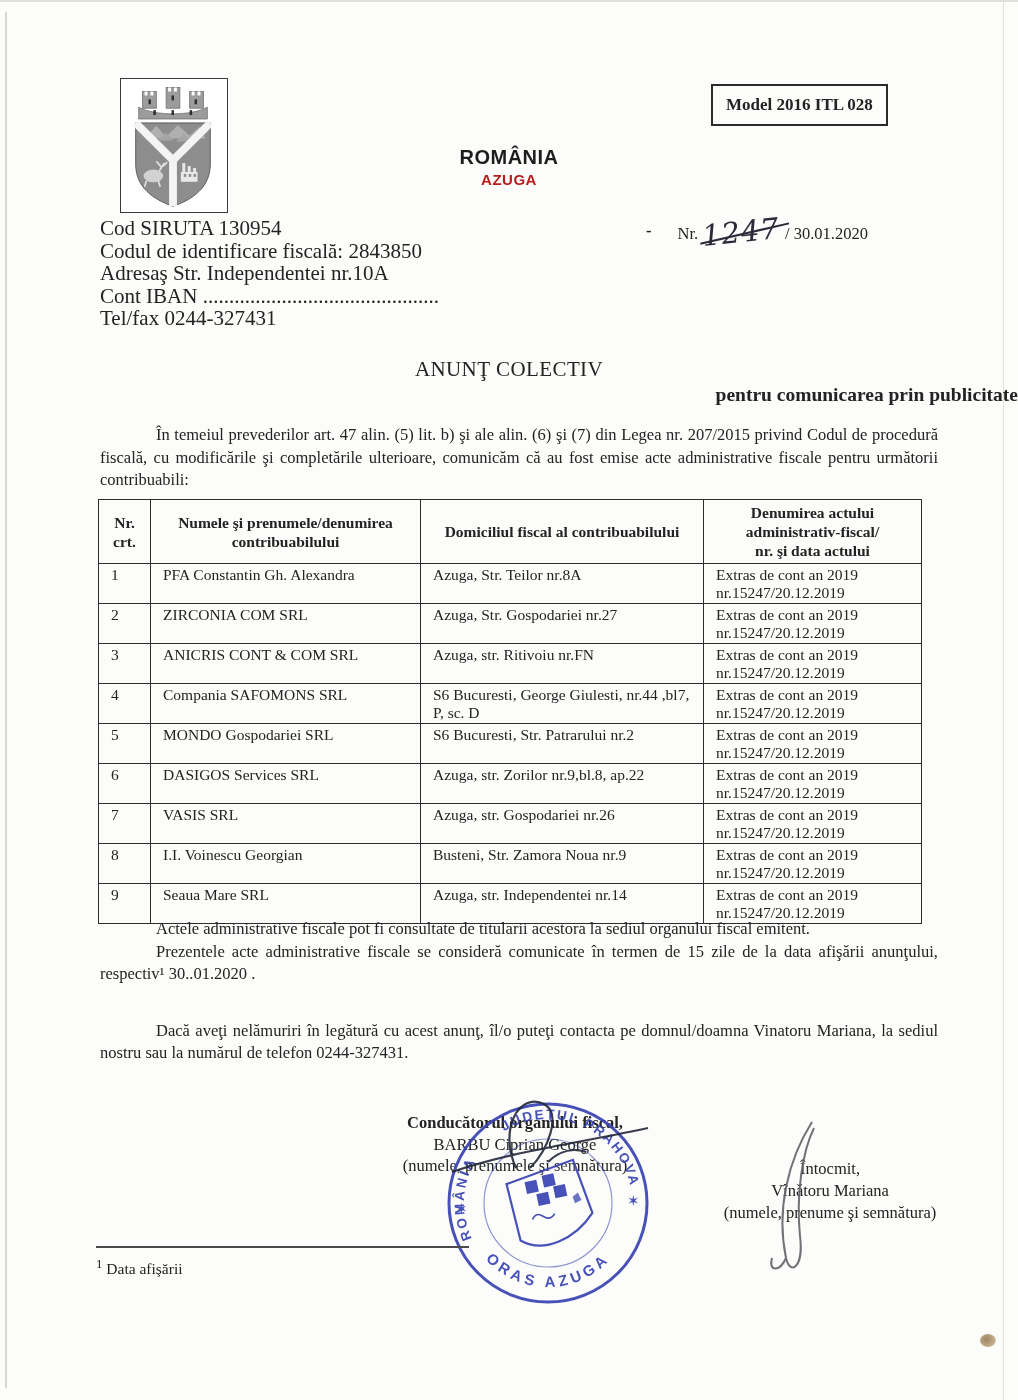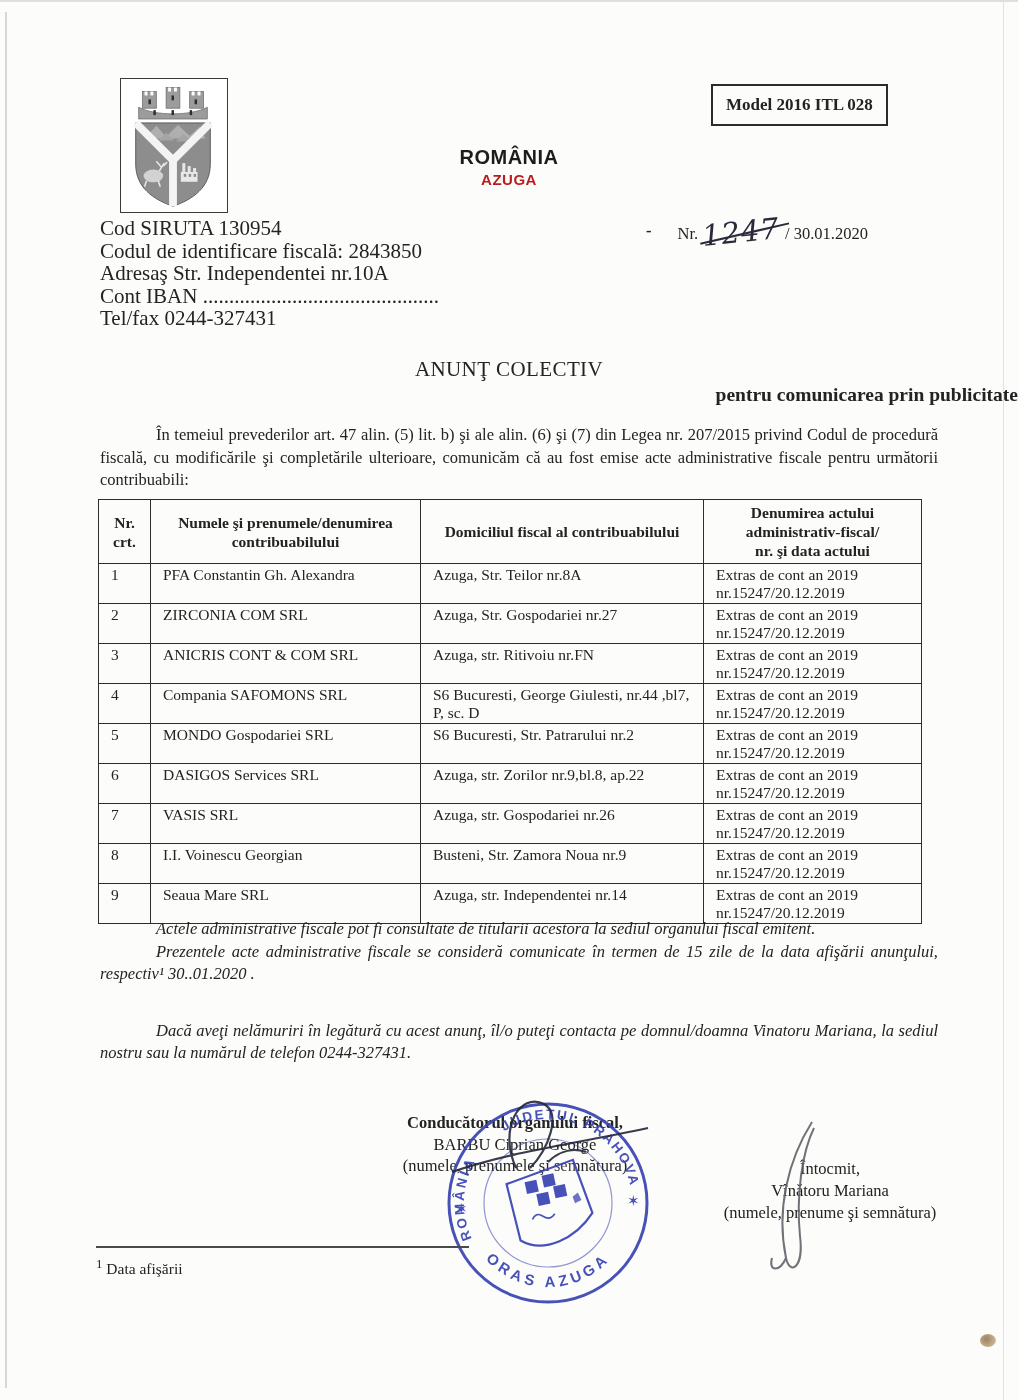--- a/index.html
+++ b/index.html
@@ -31,21 +31,21 @@
 
   .intro{left:100px;top:424px;width:838px;font-size:16.5px;line-height:22.5px;text-align:justify;text-indent:56px;}
 
   
   table.anunt{left:98px;top:499px;width:823px;border-collapse:collapse;font-size:15.5px;position:absolute;table-layout:fixed;}
   table.anunt th{font-weight:bold;text-align:center;border:1.4px solid #2d2d2d;padding:3px 4px;line-height:19px;white-space:pre-line;vertical-align:middle;}
   table.anunt td{border:1.4px solid #2d2d2d;padding:2px 6px 2px 12px;vertical-align:top;line-height:17.5px;white-space:pre-line;height:33px;}
   .col-nr{width:52px;} .col-name{width:270px;} .col-addr{width:283px;} .col-act{width:218px;}
 
   
-  .after-table{left:100px;top:918px;width:838px;font-style:italic;}
+  .after-table{left:100px;top:918px;width:838px;}
   .after-table p{margin:0;font-size:16.5px;line-height:22.5px;text-align:justify;text-indent:56px;}
   .after-table p.gap{margin-top:34px;}
 
   
   .conducator{left:345px;top:1112px;width:340px;text-align:center;font-size:16.5px;line-height:21.5px;}
   .conducator .b{font-weight:bold;}
   .intocmit{left:675px;top:1158px;width:310px;text-align:center;font-size:16.5px;line-height:22px;}
 
   .stamp{left:441px;top:1098px;width:214px;height:212px;opacity:.92;}
   .sig-overlay{left:0;top:0;width:1018px;height:1400px;pointer-events:none;}

